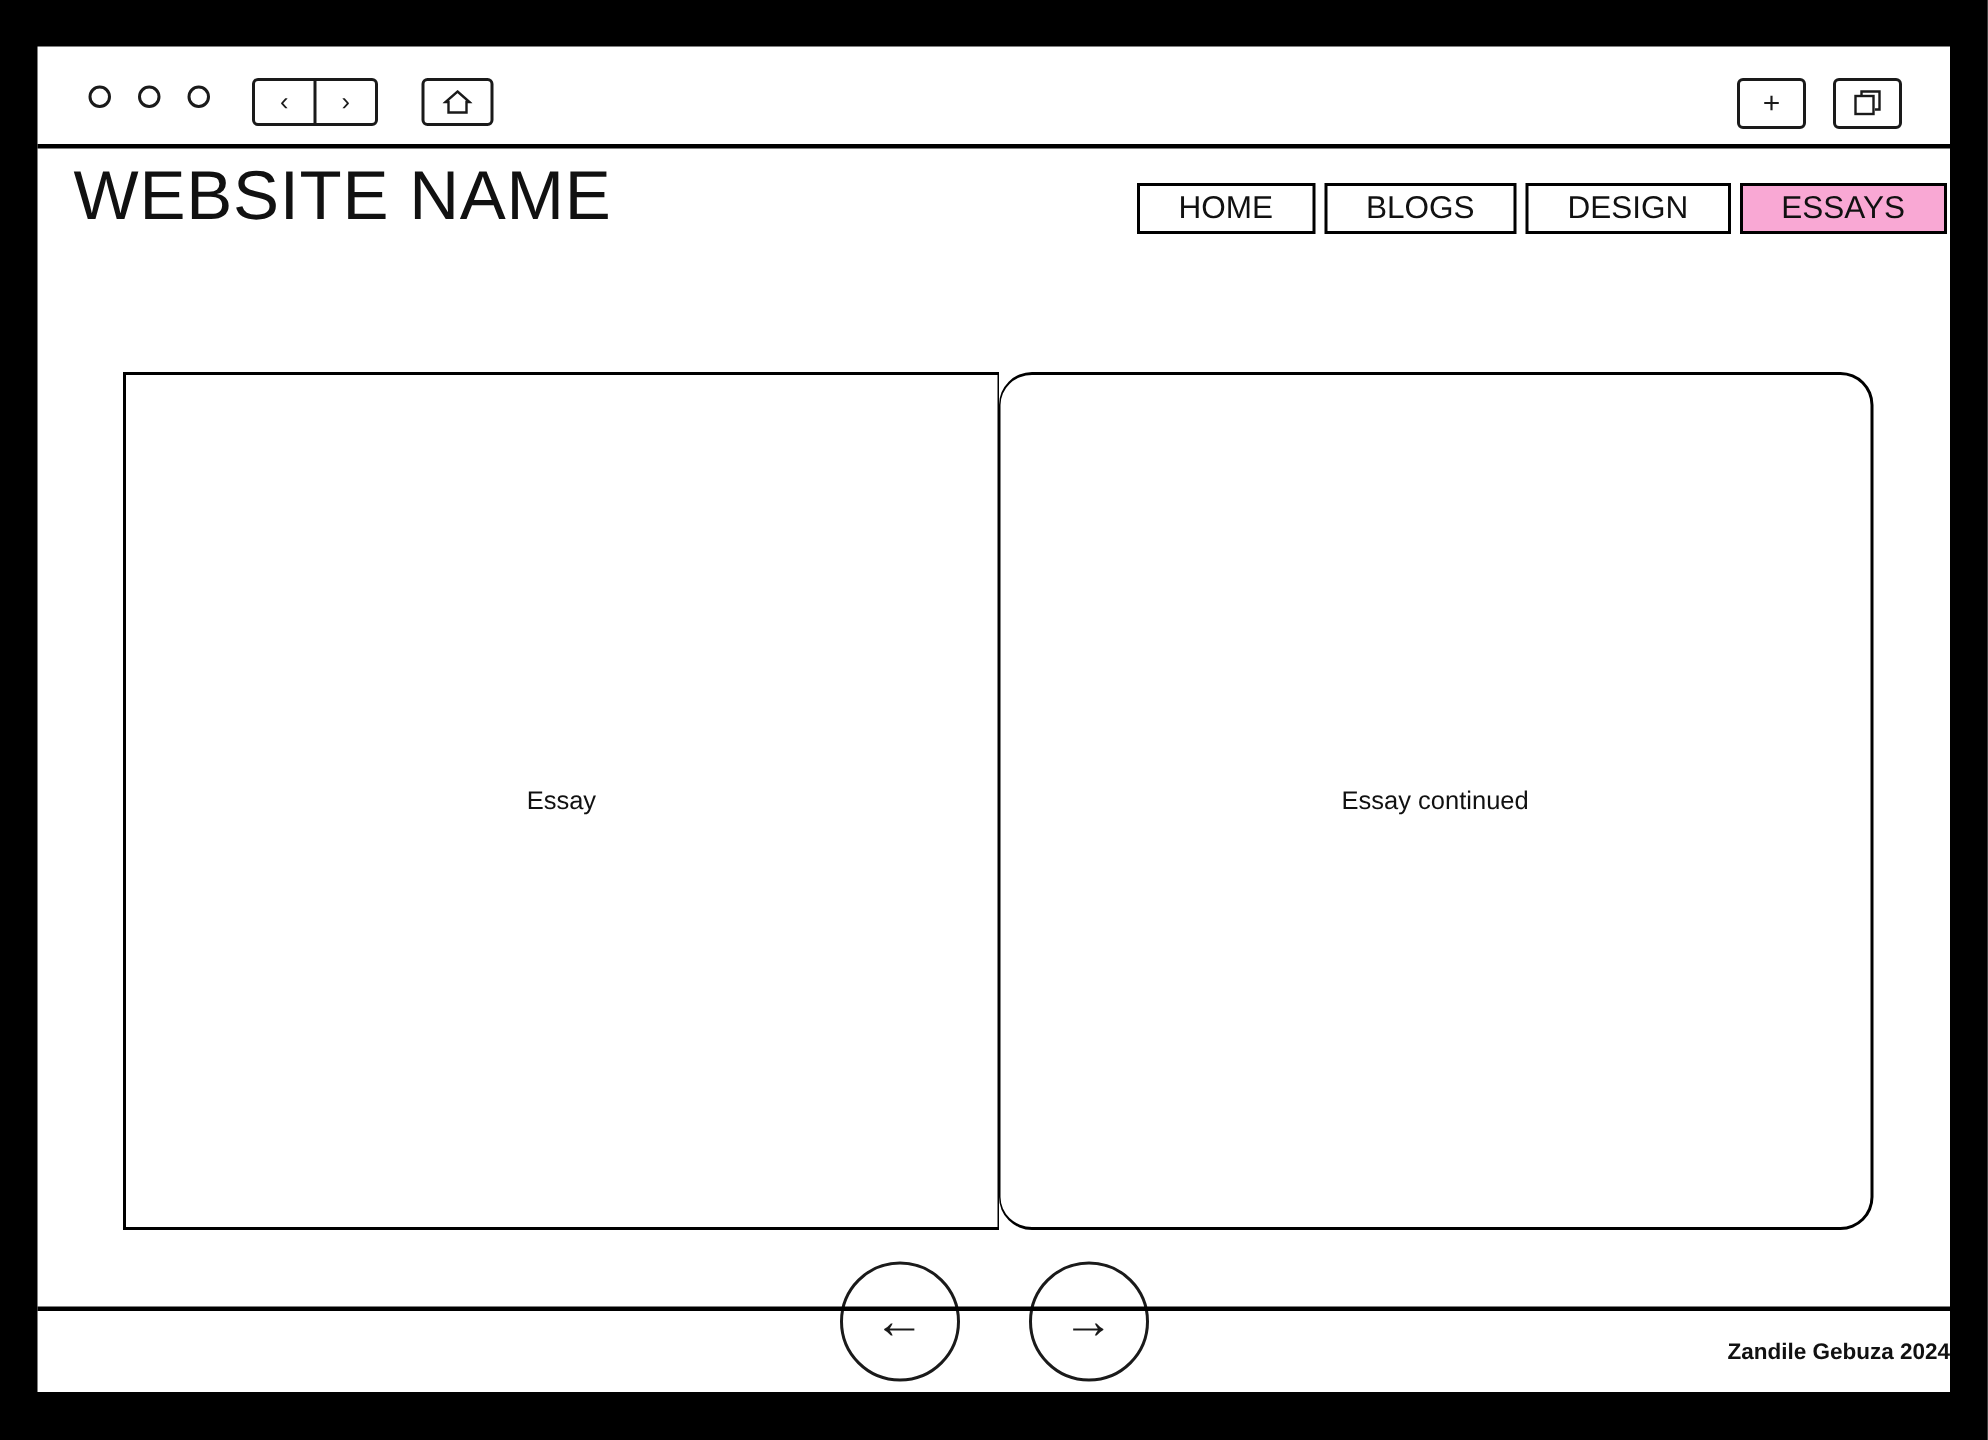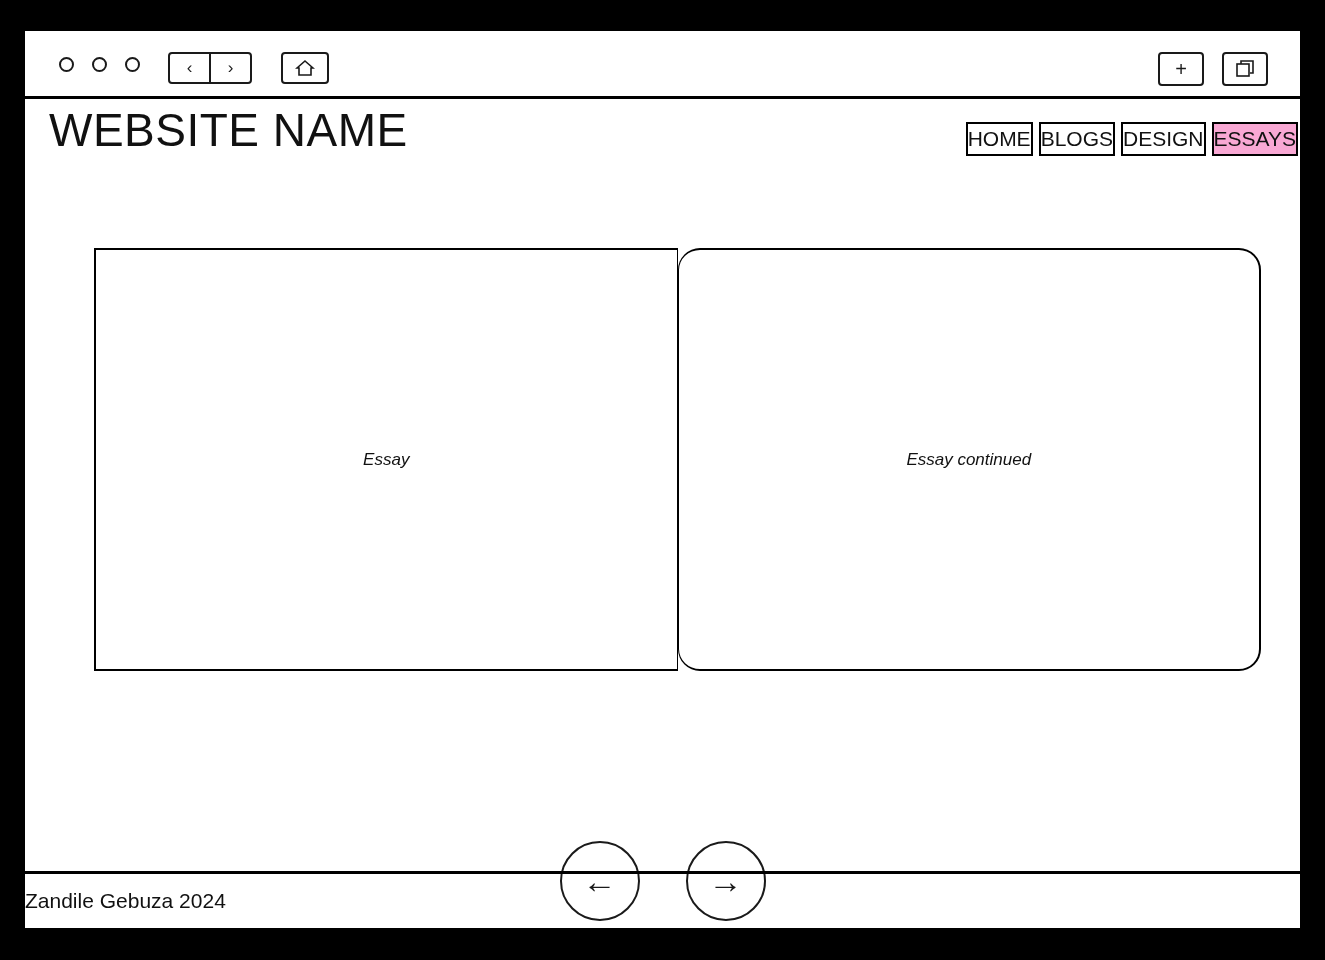--- a/index.html
+++ b/index.html
@@ -122,45 +122,44 @@
     top: 23px;
     display: flex;
   }
   .nav-item {
     height: 34px;
     border: 2px solid #000;
     box-sizing: border-box;
     display: flex;
     align-items: center;
     justify-content: center;
-    padding: 0 0;
+    padding: 0 26px;
     font-size: 21px;
     color: #111;
     background: #ffffff;
     margin-left: 6px;
     white-space: nowrap;
   }
   .nav-item.active {
     background: #f9a8d4;
   }
 
   
   .content {
     position: relative;
     height: 690px;
   }
   .pages {
     position: absolute;
-    left: 69px;
+    left: 57px;
     top: 67px;
     width: 1167px;
-    height: 423px;
-    display: flex;
-    box-sizing: border-box;
-    font-style: italic;
+    height: 572px;
+    display: flex;
+    box-sizing: border-box;
   }
   .page {
     flex: 1 1 50%;
     border: 2px solid #000;
     box-sizing: border-box;
     display: flex;
     align-items: center;
     justify-content: center;
     font-size: 17px;
     color: #111;
@@ -196,23 +195,24 @@
   .footer {
     position: absolute;
     left: 0;
     right: 0;
     bottom: 0;
     height: 57px;
     border-top: 3px solid #000;
     box-sizing: border-box;
     display: flex;
     align-items: center;
-    justify-content: flex-start;
-    font-size: 21px;
-    color: #111;
+    justify-content: flex-end;
+    font-size: 15px;
+    color: #111;
+    font-weight: bold;
   }
   svg { display: block; }
 </style>
 </head>
 <body>
 
 <div class="frame">
 
   <div class="chrome">
     <div class="dots">

